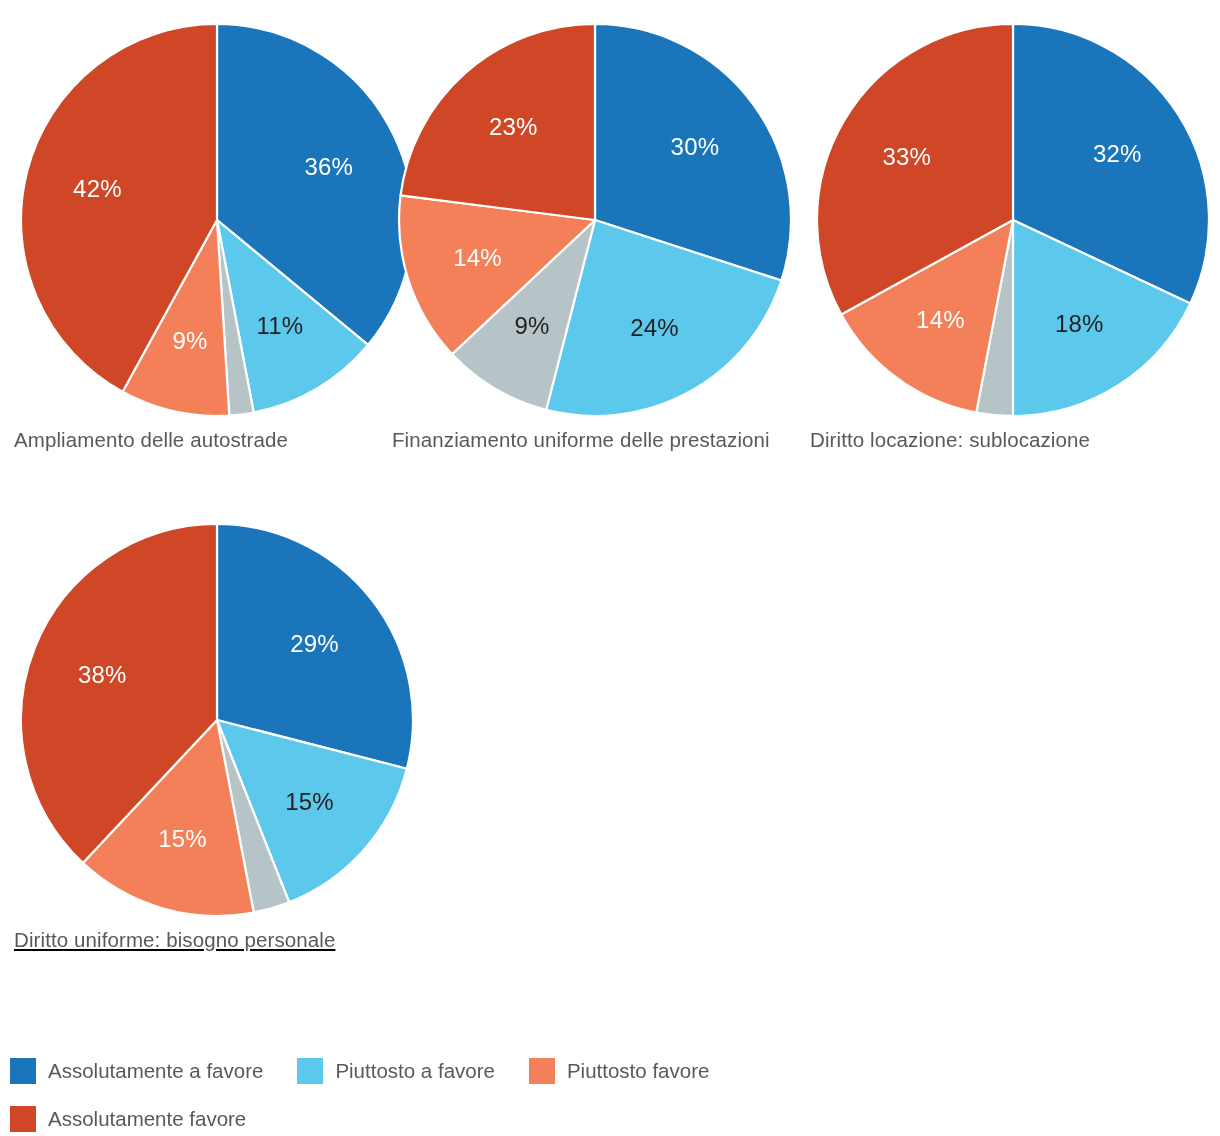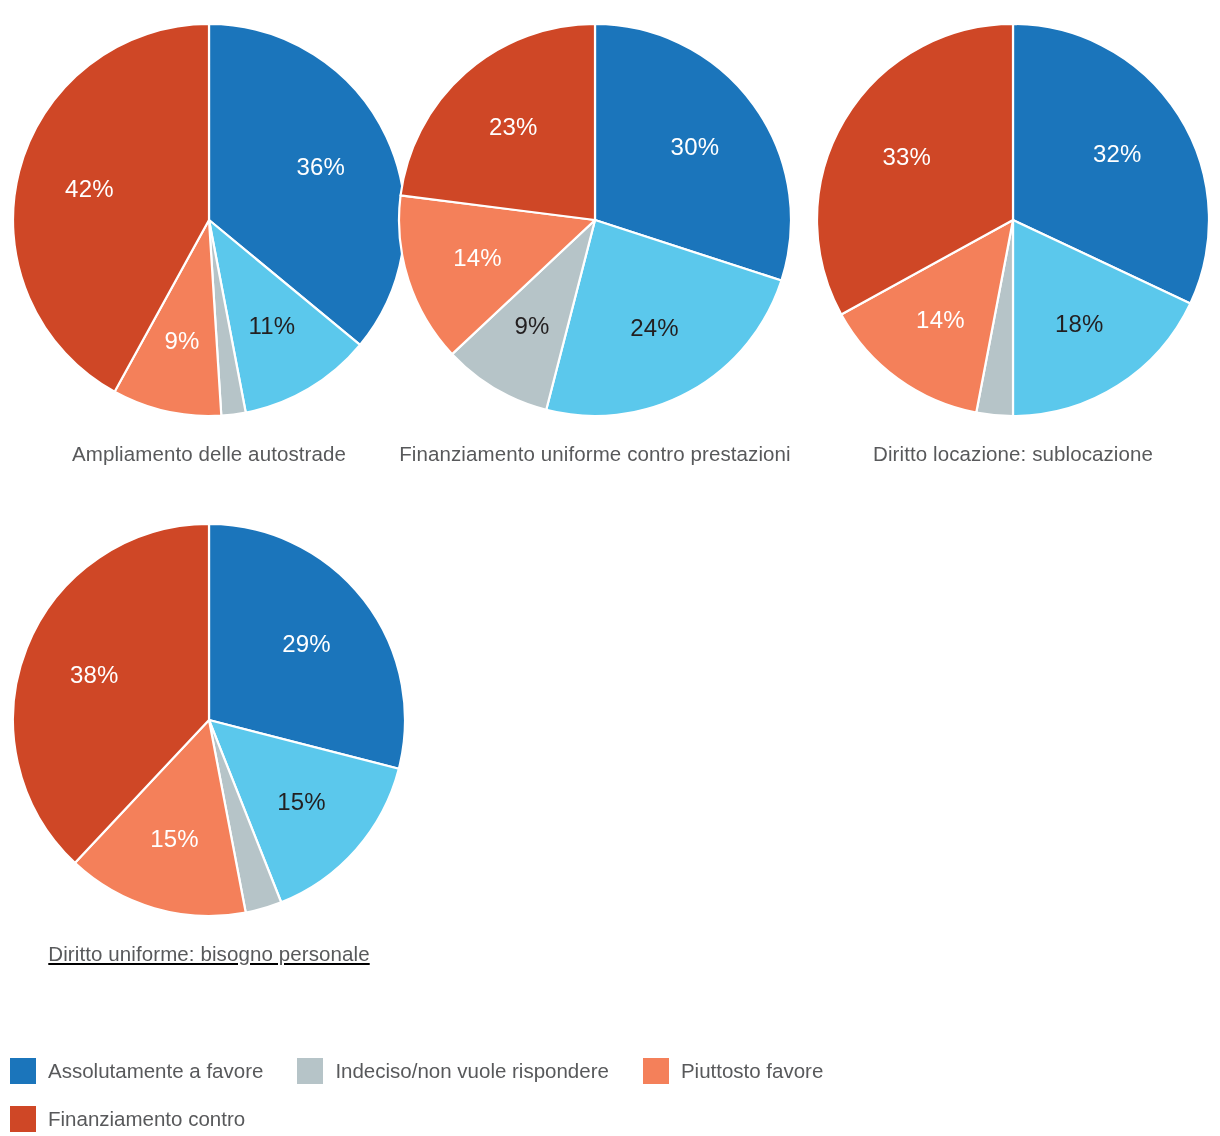--- a/index.html
+++ b/index.html
@@ -23,35 +23,35 @@
     left: 0; top: 0;
     width: 1220px;
     height: 1040px;
   }
   .pie-cell {
     position: absolute;
     width: 406px;
   }
   .pie-cell.r0 { top: 22px; }
   .pie-cell.r1 { top: 522px; text-decoration: underline; }
-  .pie-cell.c0 { left: 6px; }
+  .pie-cell.c0 { left: 14px; }
   .pie-cell.c1 { left: 392px; }
   .pie-cell.c2 { left: 810px; }
 
   .pie-wrap {
     position: relative;
     width: 396px;
     height: 396px;
     margin: 0 auto;
   }
   .pie-svg { display: block; width: 396px; height: 396px; }
 
   .pie-title {
-    margin-top: 22px;
-    text-align: center;
+    margin-top: 8px;
+    text-align: left;
     font-size: 20.5px;
     line-height: 28px;
     color: #58595b;
     font-family: "Liberation Sans", sans-serif;
     font-weight: 400;
     letter-spacing: 0.1px;
   }
 
   .slice-label {
     font-family: "Liberation Sans", sans-serif;
@@ -125,21 +125,21 @@
             <path d="M 198 198 L 149.26 387.84 A 196 196 0 0 1 55.12 332.17 Z" fill="#b6c4c8" stroke="#ffffff" stroke-width="2.2" stroke-linejoin="round"></path>
             <path d="M 198 198 L 55.12 332.17 A 196 196 0 0 1 3.55 173.43 Z" fill="#f4805a" stroke="#ffffff" stroke-width="2.2" stroke-linejoin="round"></path>
             <path d="M 198 198 L 3.55 173.43 A 196 196 0 0 1 198.00 2.00 Z" fill="#cf4726" stroke="#ffffff" stroke-width="2.2" stroke-linejoin="round"></path>
             <text x="297.9" y="133.4" text-anchor="middle" class="slice-label on-dark">30%</text>
             <text x="257.5" y="314.2" text-anchor="middle" class="slice-label on-light">24%</text>
             <text x="135.1" y="312.3" text-anchor="middle" class="slice-label on-light">9%</text>
             <text x="80.6" y="244.2" text-anchor="middle" class="slice-label on-dark">14%</text>
             <text x="116.3" y="113.4" text-anchor="middle" class="slice-label on-dark">23%</text>
           </svg>
         </div>
-      <div class="pie-title">Finanziamento uniforme contro prestazioni</div>
+      <div class="pie-title">Finanziamento uniforme delle prestazioni</div>
     </div>
 
     <div class="pie-cell r0 c2">
       <div class="pie-wrap">
           <svg class="pie-svg" viewBox="0 0 396 396">
             <path d="M 198 198 L 198.00 2.00 A 196 196 0 0 1 375.35 281.45 Z" fill="#1b75bb" stroke="#ffffff" stroke-width="2.2" stroke-linejoin="round"></path>
             <path d="M 198 198 L 375.35 281.45 A 196 196 0 0 1 198.00 394.00 Z" fill="#5bc8ec" stroke="#ffffff" stroke-width="2.2" stroke-linejoin="round"></path>
             <path d="M 198 198 L 198.00 394.00 A 196 196 0 0 1 161.27 390.53 Z" fill="#b6c4c8" stroke="#ffffff" stroke-width="2.2" stroke-linejoin="round"></path>
             <path d="M 198 198 L 161.27 390.53 A 196 196 0 0 1 26.24 292.42 Z" fill="#f4805a" stroke="#ffffff" stroke-width="2.2" stroke-linejoin="round"></path>
             <path d="M 198 198 L 26.24 292.42 A 196 196 0 0 1 198.00 2.00 Z" fill="#cf4726" stroke="#ffffff" stroke-width="2.2" stroke-linejoin="round"></path>
@@ -170,27 +170,27 @@
     </div>
 
   </div>
 
   <div class="legend">
     <div class="legend-item">
       <span class="legend-swatch" style="background: rgb(27, 117, 187);"></span>
       <span class="legend-text">Assolutamente a favore</span>
     </div>
     <div class="legend-item">
-      <span class="legend-swatch" style="background: rgb(182, 196, 200);"></span>
-      <span class="legend-text">Indeciso/non vuole rispondere</span>
+      <span class="legend-swatch" style="background: rgb(91, 200, 236);"></span>
+      <span class="legend-text">Piuttosto a favore</span>
     </div>
     <div class="legend-item">
       <span class="legend-swatch" style="background: rgb(244, 128, 90);"></span>
       <span class="legend-text">Piuttosto favore</span>
     </div>
     <div class="legend-break"></div>
     <div class="legend-item">
       <span class="legend-swatch" style="background: rgb(207, 71, 38);"></span>
-      <span class="legend-text">Finanziamento contro</span>
+      <span class="legend-text">Assolutamente favore</span>
     </div>
   </div>
 
 </div>
 
 </body></html>

